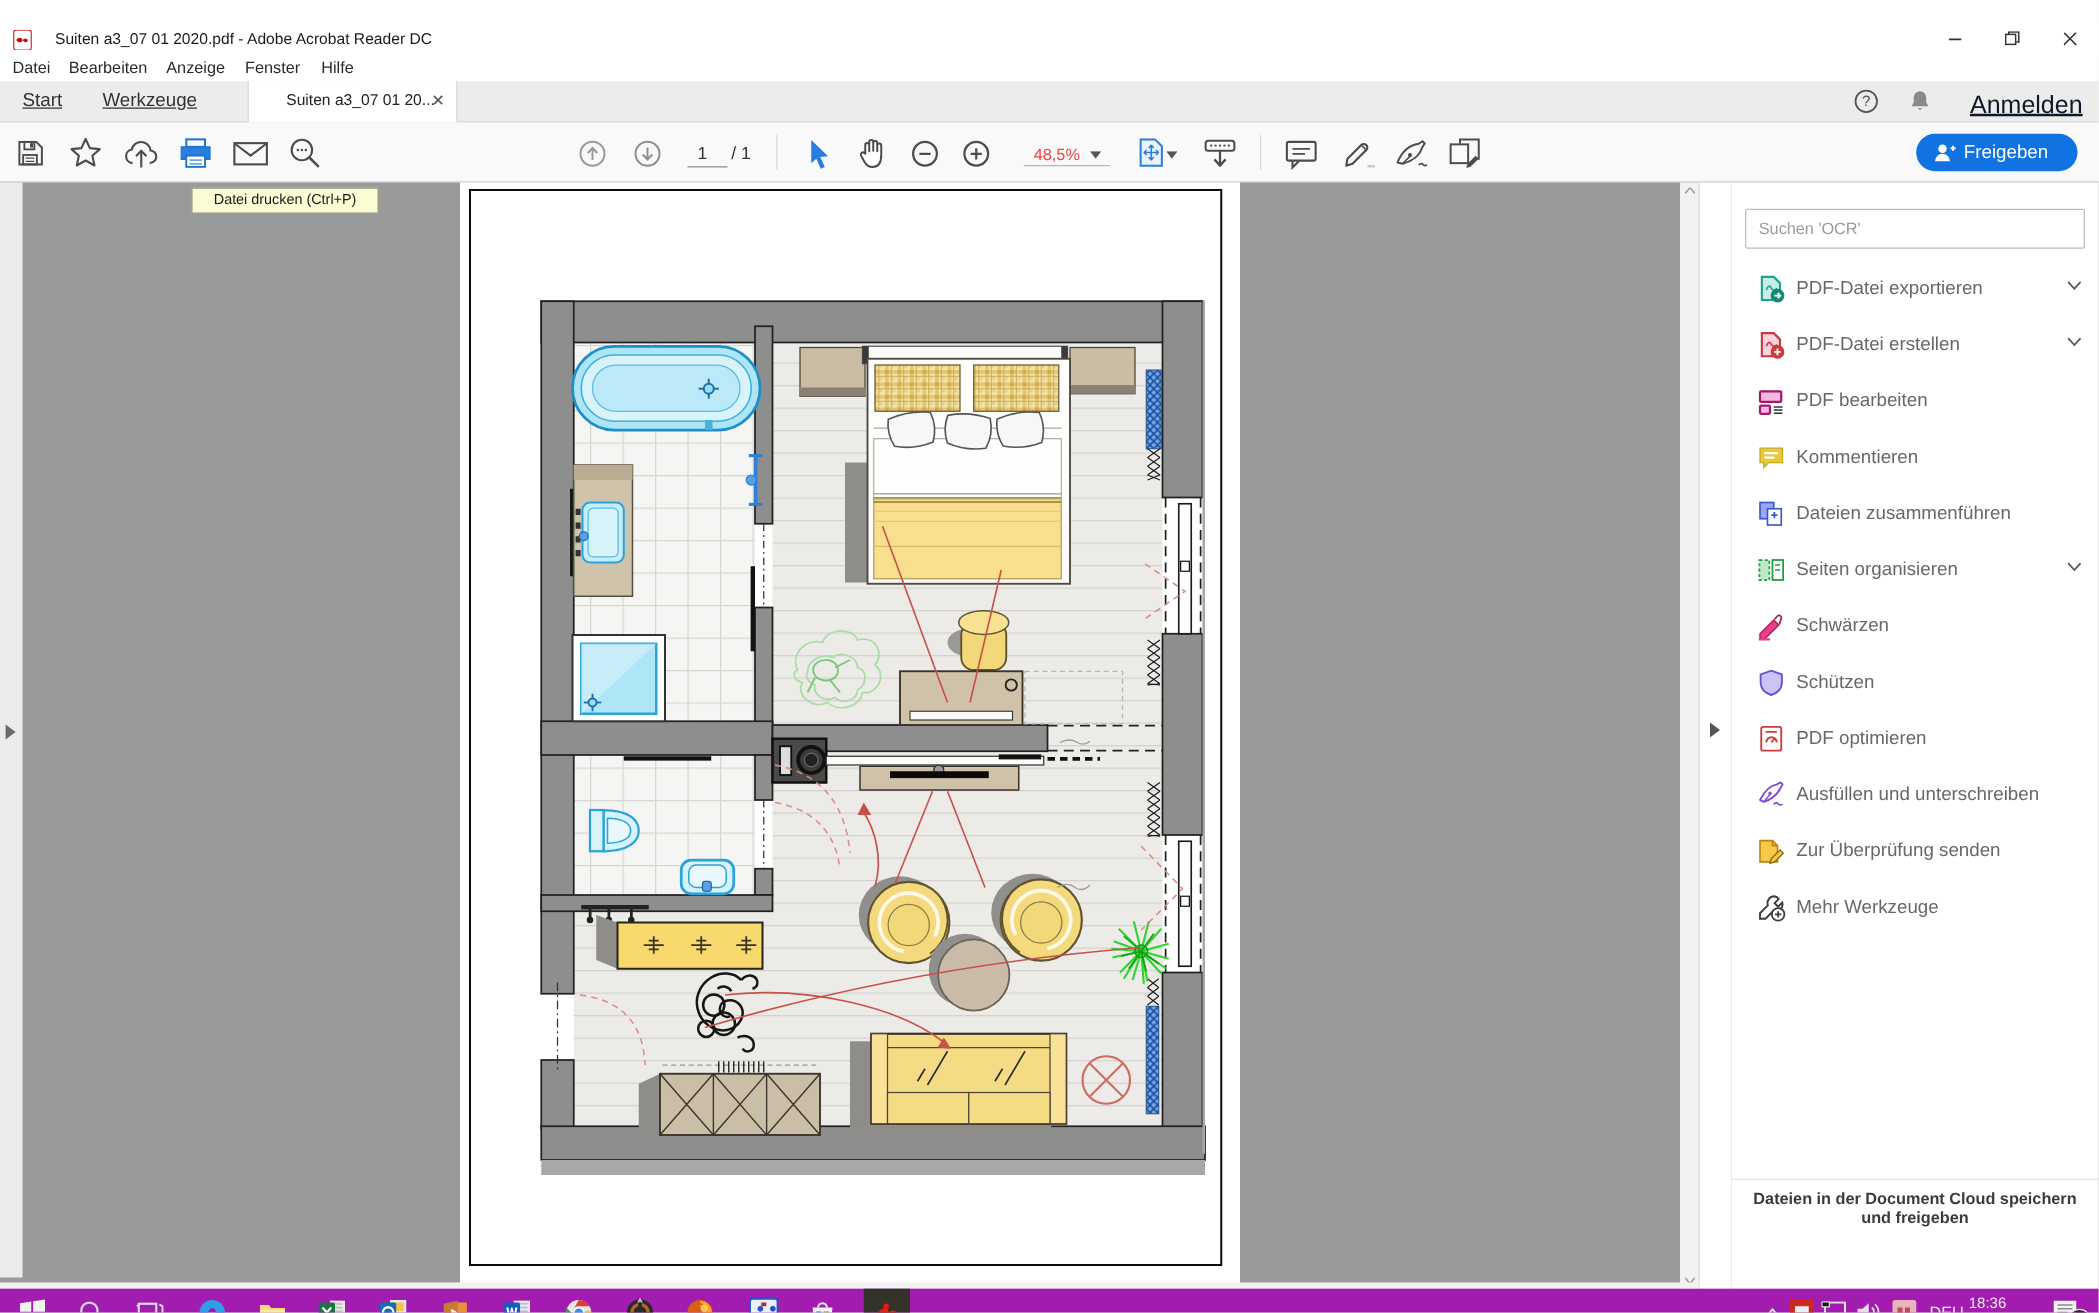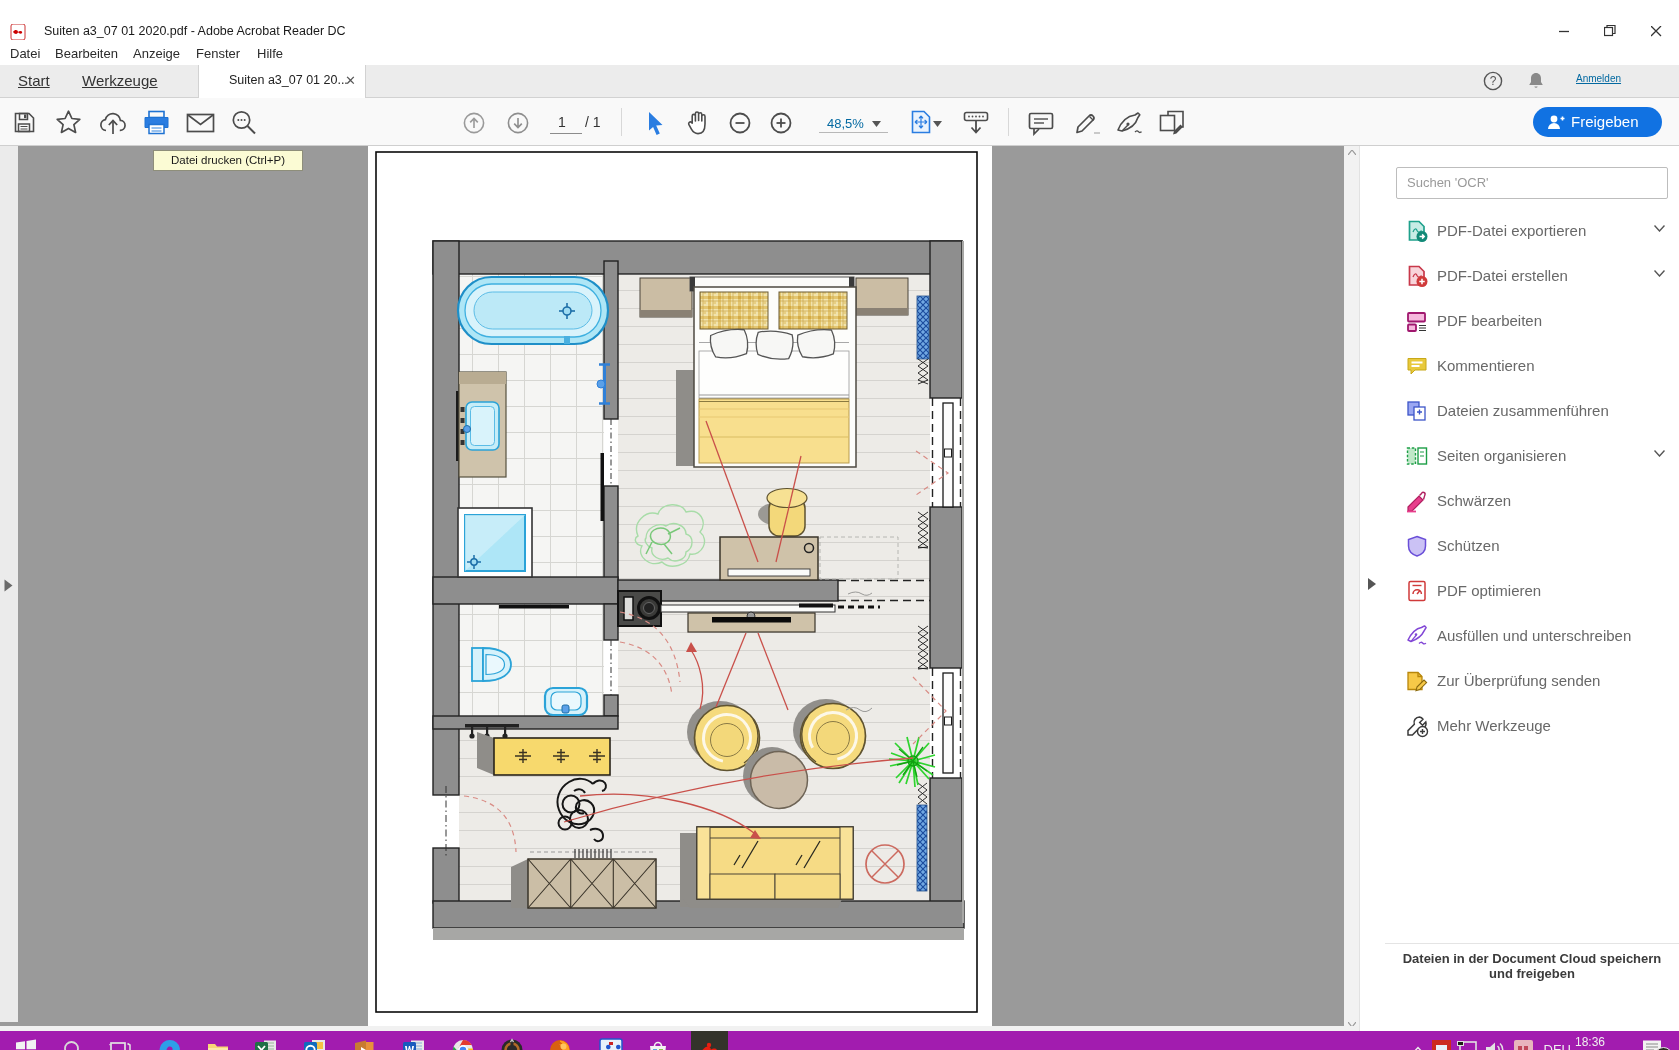--- a/index.html
+++ b/index.html
@@ -81,21 +81,21 @@
         <span class="x">✕</span>
       </div>
     <svg class="abs" style="left:1483px;top:6px" width="20" height="20" viewBox="0 0 20 20">
         <circle cx="10" cy="10" r="8.6" fill="none" stroke="#555" stroke-width="1.4"></circle>
         <text x="10" y="14" font-size="12" text-anchor="middle" fill="#555" font-family="Liberation Sans">?</text>
       </svg>
     <svg class="abs" style="left:1527px;top:6px" width="18" height="20" viewBox="0 0 18 20">
         <path d="M9 2 c-3 0-5 2.4-5 5.4 V11 l-1.8 3 h13.6 L14 11 V7.4 C14 4.4 12 2 9 2 z" fill="#8a8a8a"></path>
         <path d="M7.3 15.5 a1.8 1.8 0 0 0 3.4 0 z" fill="#8a8a8a"></path>
       </svg>
-    <span class="tb" style="left:1576px;top:8px;font-size:10px;color:#0369a1">Anmelden</span>
+    <span class="tb" style="left:1576px;top:8px;font-size:20px;color:#0f172a">Anmelden</span>
   </div>
   <div id="toolbar">
     <svg class="abs" style="left:13px;top:13px" width="23" height="23" viewBox="0 0 23 23">
         <path d="M2.5 2.5 H16 L20.5 7 V20.5 H2.5 Z" fill="none" stroke="#4c4c4c" stroke-width="1.6"></path>
         <rect x="6.5" y="2.5" width="8" height="6" fill="none" stroke="#4c4c4c" stroke-width="1.5"></rect>
         <rect x="11" y="3.5" width="2.4" height="3.6" fill="#4c4c4c"></rect>
         <rect x="5.5" y="13" width="11" height="7.5" fill="none" stroke="#4c4c4c" stroke-width="1.5"></rect>
         <line x1="7.5" y1="15.5" x2="14.5" y2="15.5" stroke="#4c4c4c"></line>
         <line x1="7.5" y1="18" x2="14.5" y2="18" stroke="#4c4c4c"></line>
       </svg>
@@ -145,21 +145,21 @@
       </svg>
     <svg class="abs" style="left:729px;top:14px" width="22" height="22" viewBox="0 0 22 22">
         <circle cx="11" cy="11" r="9.5" fill="none" stroke="#4c4c4c" stroke-width="1.8"></circle>
         <line x1="6.5" y1="11" x2="15.5" y2="11" stroke="#4c4c4c" stroke-width="1.8"></line>
       </svg>
     <svg class="abs" style="left:770px;top:14px" width="22" height="22" viewBox="0 0 22 22">
         <circle cx="11" cy="11" r="9.5" fill="none" stroke="#4c4c4c" stroke-width="1.8"></circle>
         <line x1="6.5" y1="11" x2="15.5" y2="11" stroke="#4c4c4c" stroke-width="1.8"></line>
         <line x1="11" y1="6.5" x2="11" y2="15.5" stroke="#4c4c4c" stroke-width="1.8"></line>
       </svg>
-    <span class="abs" style="left:827px;top:18px;font-size:13px;color:#0369a1">48,5%</span>
+    <span class="abs" style="left:827px;top:18px;font-size:13px;color:#ef4444">48,5%</span>
     <svg class="abs" style="left:872px;top:23px" width="9" height="6" viewBox="0 0 9 6">
         <path d="M0 0 L9 0 L4.5 6 Z" fill="#555"></path>
       </svg>
     <div class="abs" style="left:819px;top:34px;width:69px;height:1px;background:#b8b8b8"></div>
     <svg class="abs" style="left:911px;top:12px" width="20" height="24" viewBox="0 0 20 24">
         <path d="M1.5 1.5 H13 L18.5 7 V22.5 H1.5 Z" fill="#eaf3fd" stroke="#2a7de1" stroke-width="1.6"></path>
         <path d="M10 6 v12 M4 12 h12 M10 6 l-2 2.4 M10 6 l2 2.4 M10 18 l-2-2.4 M10 18 l2-2.4 M4 12 l2.4-2 M4 12 l2.4 2 M16 12 l-2.4-2 M16 12 l-2.4 2" stroke="#2a7de1" stroke-width="1.2" fill="none"></path>
       </svg>
     <svg class="abs" style="left:933px;top:23px" width="9" height="6" viewBox="0 0 9 6">
         <path d="M0 0 L9 0 L4.5 6 Z" fill="#555"></path>

